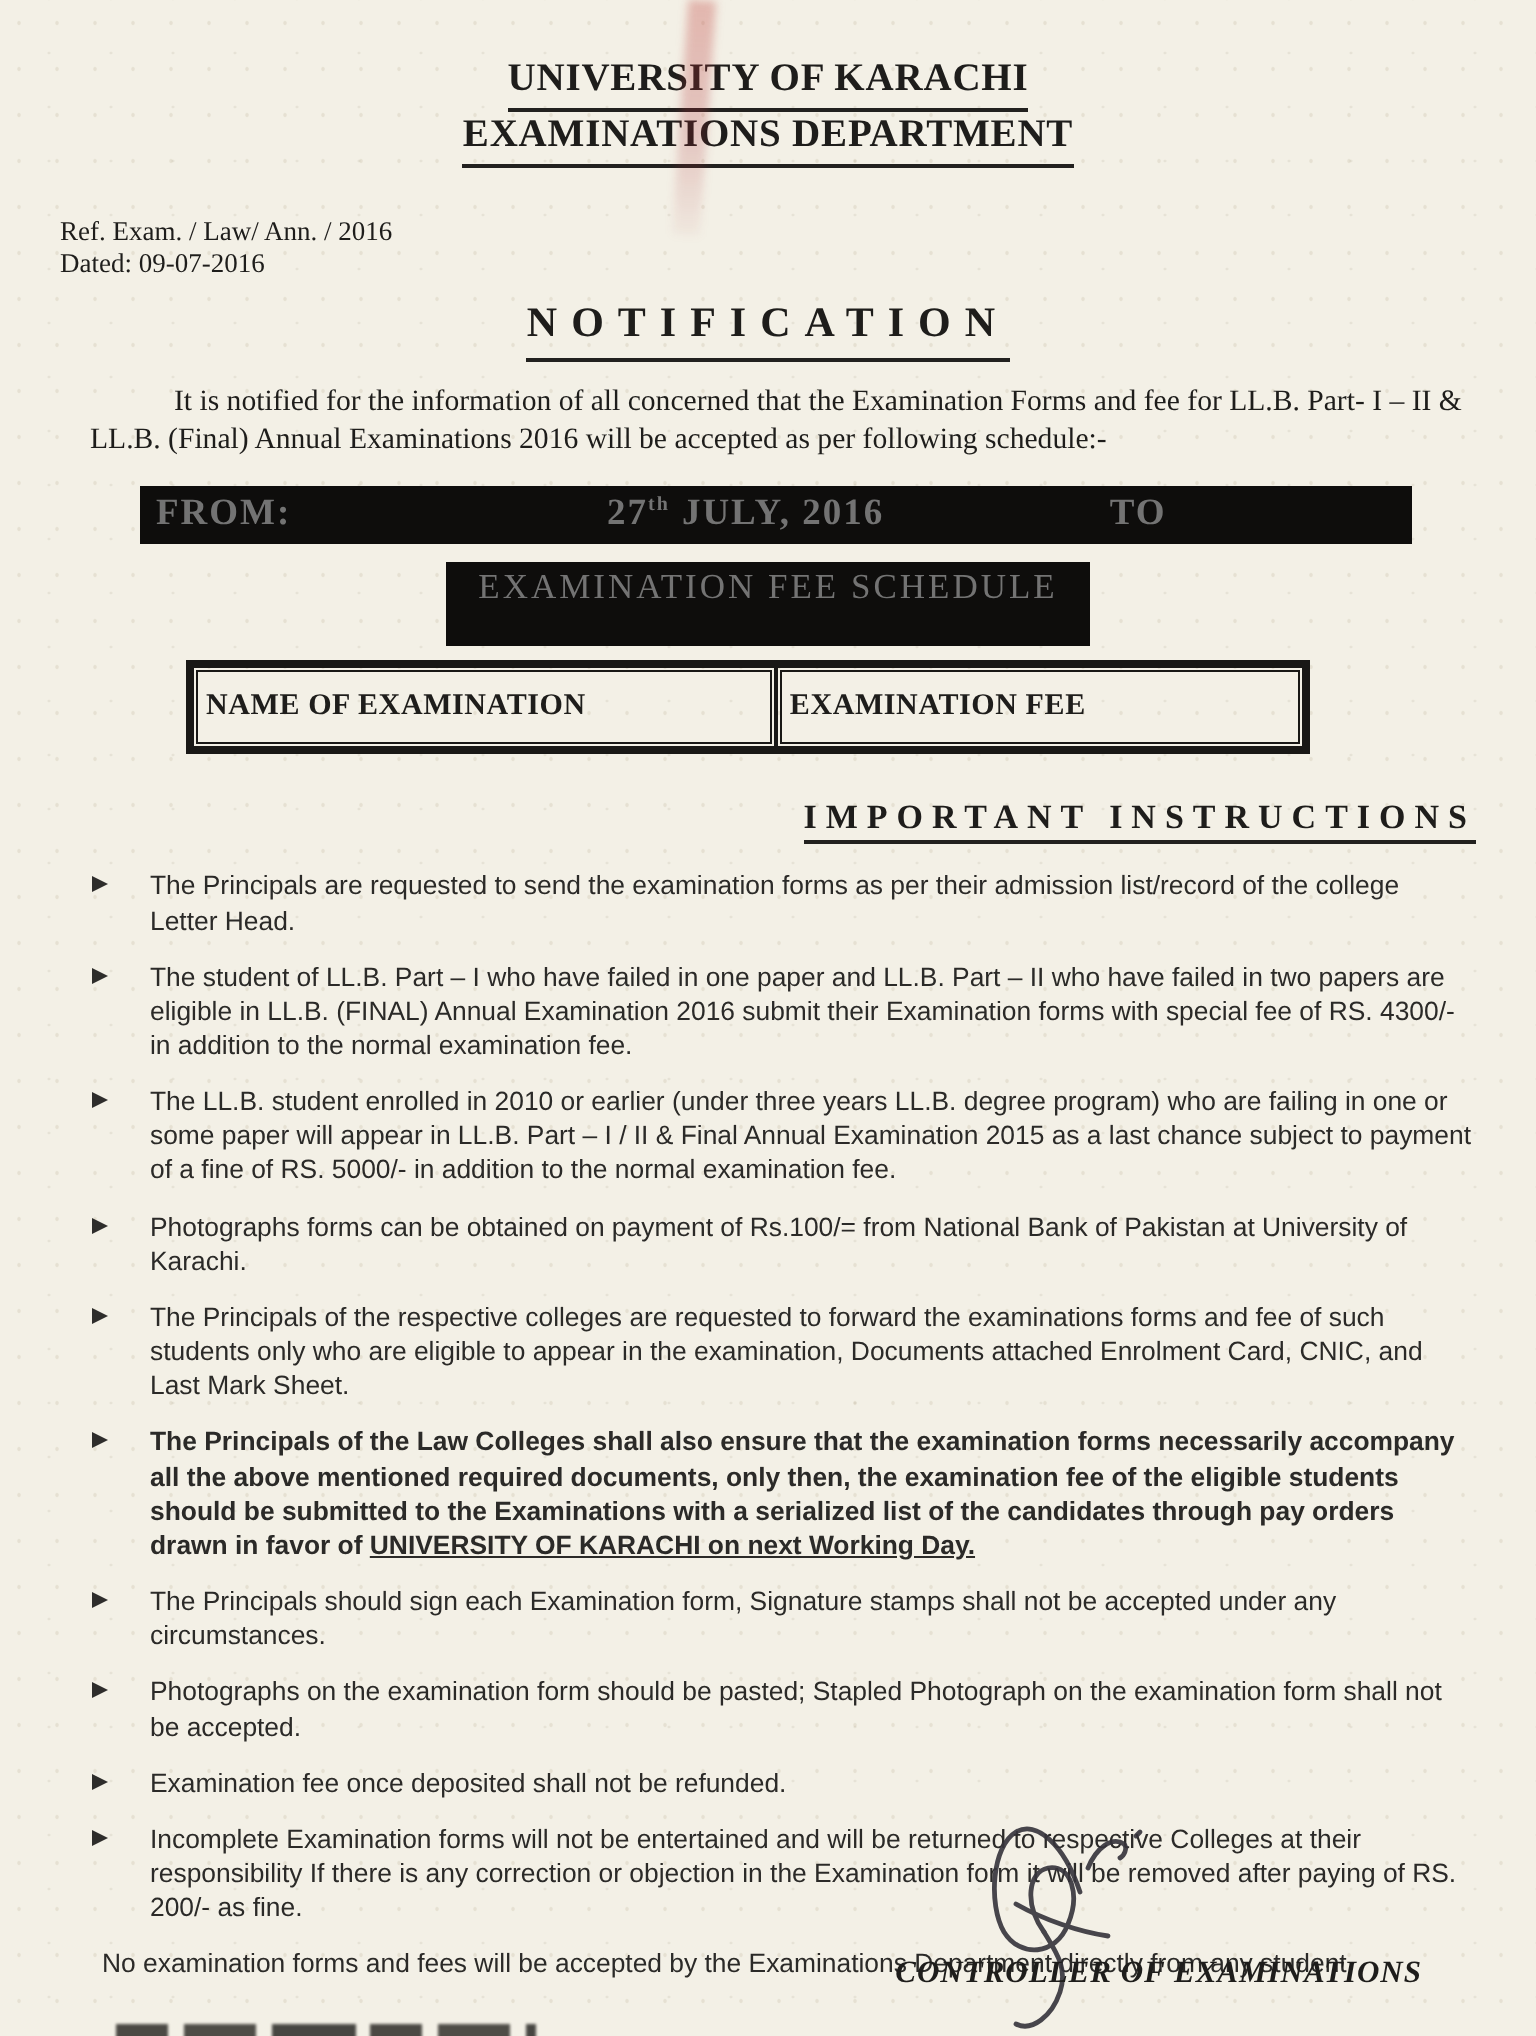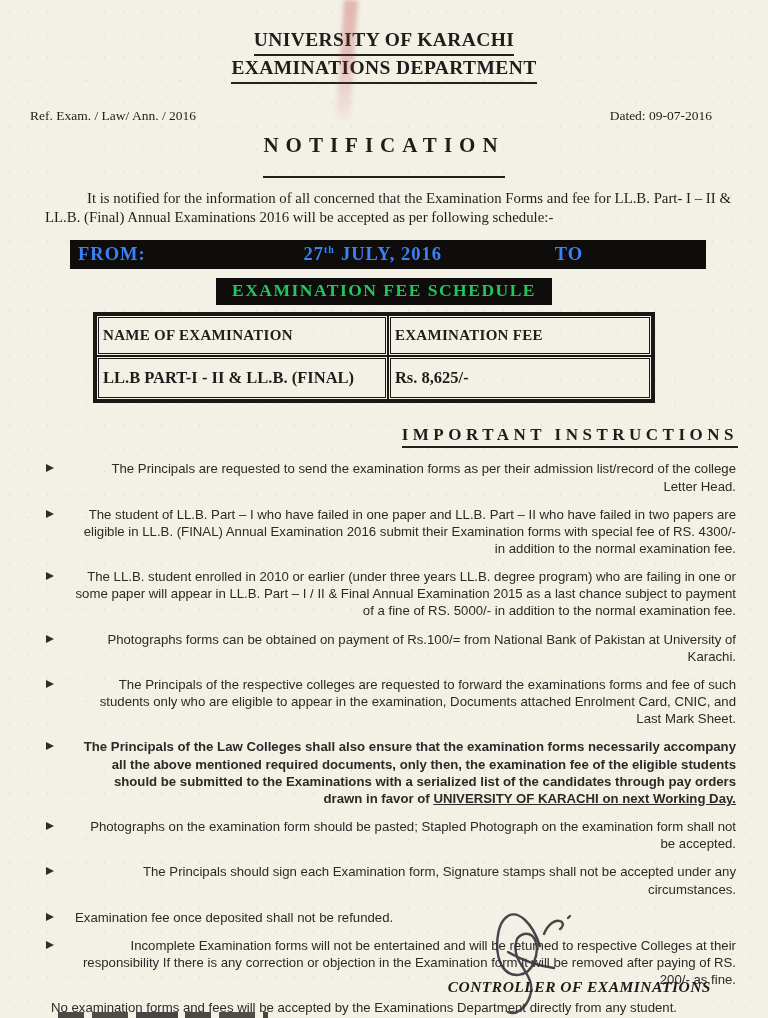--- a/index.html
+++ b/index.html
@@ -31,53 +31,53 @@
     pointer-events:none;
   }
   .org{ text-align:center; line-height:1.28; }
   .org .ln{
     display:inline-block;
     font-weight:bold; font-size:19.5px; letter-spacing:0.4px;
     border-bottom:2px solid #22211f; padding-bottom:1px;
   }
   .refrow{
     display:flex; justify-content:space-between;
-    margin-top:24px; font-size:13.5px;
+    margin-top:24px; font-size:13.5px;flex-direction:column;
   }
   .refrow .dated{ margin-right:26px; }
   .notif{ text-align:center; margin-top:9px; }
   .notif span{
     display:inline-block;
     font-weight:bold; font-size:21px; letter-spacing:7px;
-    border-bottom:2.5px solid #22211f; padding-bottom:18px;
+    border-bottom:2.5px solid #22211f; padding-bottom:5px;
   }
   .intro{
     margin:11px 4px 0 15px;
     font-size:14.8px; line-height:1.3;
     text-indent:42px;
   }
   .from-bar{
     margin-left:40px; margin-top:13px;
     width:636px; height:29px; box-sizing:border-box;
     background:#0e0d0c;
-    color:#3b82f6;
+    color:#737373;
     font-weight:bold; font-size:18.5px;
     display:flex; align-items:center;
     padding:0 10px 0 8px;
     letter-spacing:1px;
   }
   .from-bar .gap1{flex:1.4;} .from-bar .gap2{flex:1;} .from-bar .gap3{flex:1;}
   .from-bar sup{ font-size:10px; }
   .from-bar .mo{ margin-left:6px; }
   .fee-bar-wrap{ text-align:center; margin-top:9px; }
   .fee-bar{
     display:inline-block;
-    background:#0e0d0c; color:#22c55e;
-    font-weight:bold; font-size:17.5px; letter-spacing:1.5px;
-    padding:2px 16px 4px 16px;
+    background:#0e0d0c; color:#737373;
+    font-weight:normal; font-size:17.5px; letter-spacing:1.5px;
+    padding:2px 16px 19px 16px;
   }
   .fee-table{
     margin-left:63px; margin-top:7px;
     width:562px;
     border:3px solid #191816;
     border-collapse:separate; border-spacing:0;
   }
   .fee-table td{
     border:3px double #191816;
     text-align:left; font-weight:bold;
@@ -100,21 +100,21 @@
   }
   .inst-item{ display:flex; margin:0 0 11px 0; }
   .arrow{
     flex:0 0 auto;
     width:0;height:0;
     border-top:4.5px solid transparent;
     border-bottom:4.5px solid transparent;
     border-left:8.5px solid #2e2d2b;
     margin:4px 0 0 16px;
   }
-  .inst-text{ margin-left:21px; margin-right:2px;text-align:right; }
+  .inst-text{ margin-left:21px; margin-right:2px; }
   .inst-item.bold .inst-text, .inst-item.bold .inst-text span{ font-weight:bold; }
   .u{ text-decoration:underline; font-weight:bold; }
   .footer{
     position:absolute; right:0; bottom:0; left:0; height:120px;
   }
   .signatory{
     position:absolute; right:57px; bottom:22px;
     font-family:"Liberation Serif", serif;
     font-weight:bold; font-size:15.5px; letter-spacing:0.5px;font-style:italic;
   }
@@ -167,24 +167,20 @@
   <div class="fee-bar-wrap">
     <span class="fee-bar">EXAMINATION FEE SCHEDULE</span>
   </div>
 
   <table class="fee-table">
     <tbody>
       <tr class="hdr">
         <td class="c1">NAME OF EXAMINATION</td>
         <td>EXAMINATION FEE</td>
       </tr>
-      <tr class="row">
-        <td class="c1">LL.B PART-I - II &amp; LL.B. (FINAL)</td>
-        <td>Rs.  8,625/-</td>
-      </tr>
     </tbody>
   </table>
 
   <div class="inst-head">
     <span>IMPORTANT INSTRUCTIONS</span>
   </div>
 
   <div class="inst-list">
 
     <div class="inst-item">
@@ -213,26 +209,26 @@
       <span class="inst-text">The Principals of the respective colleges are requested to forward the examinations forms and fee of such students only who are eligible to appear in the examination, Documents attached Enrolment Card, CNIC, and Last Mark Sheet.</span>
     </div>
 
     <div class="inst-item bold">
       <span class="arrow"></span>
       <span class="inst-text"><span>The Principals of the Law Colleges shall also ensure that the examination forms necessarily accompany all the above mentioned required documents, only then, the examination fee of the eligible students should be submitted to the Examinations with a serialized list of the candidates through pay orders drawn in favor of </span><span class="u">UNIVERSITY OF KARACHI on next Working Day.</span></span>
     </div>
 
     <div class="inst-item">
       <span class="arrow"></span>
+      <span class="inst-text">The Principals should sign each Examination form, Signature stamps shall not be accepted under any circumstances.</span>
+    </div>
+
+    <div class="inst-item">
+      <span class="arrow"></span>
       <span class="inst-text">Photographs on the examination form should be pasted; Stapled Photograph on the examination form shall not be accepted.</span>
-    </div>
-
-    <div class="inst-item">
-      <span class="arrow"></span>
-      <span class="inst-text">The Principals should sign each Examination form, Signature stamps shall not be accepted under any circumstances.</span>
     </div>
 
     <div class="inst-item">
       <span class="arrow"></span>
       <span class="inst-text">Examination fee once deposited shall not be refunded.</span>
     </div>
 
     <div class="inst-item">
       <span class="arrow"></span>
       <span class="inst-text">Incomplete Examination forms will not be entertained and will be returned to respective Colleges at their responsibility If there is any correction or objection in the Examination form it will be removed after paying of RS. 200/- as fine.</span>

